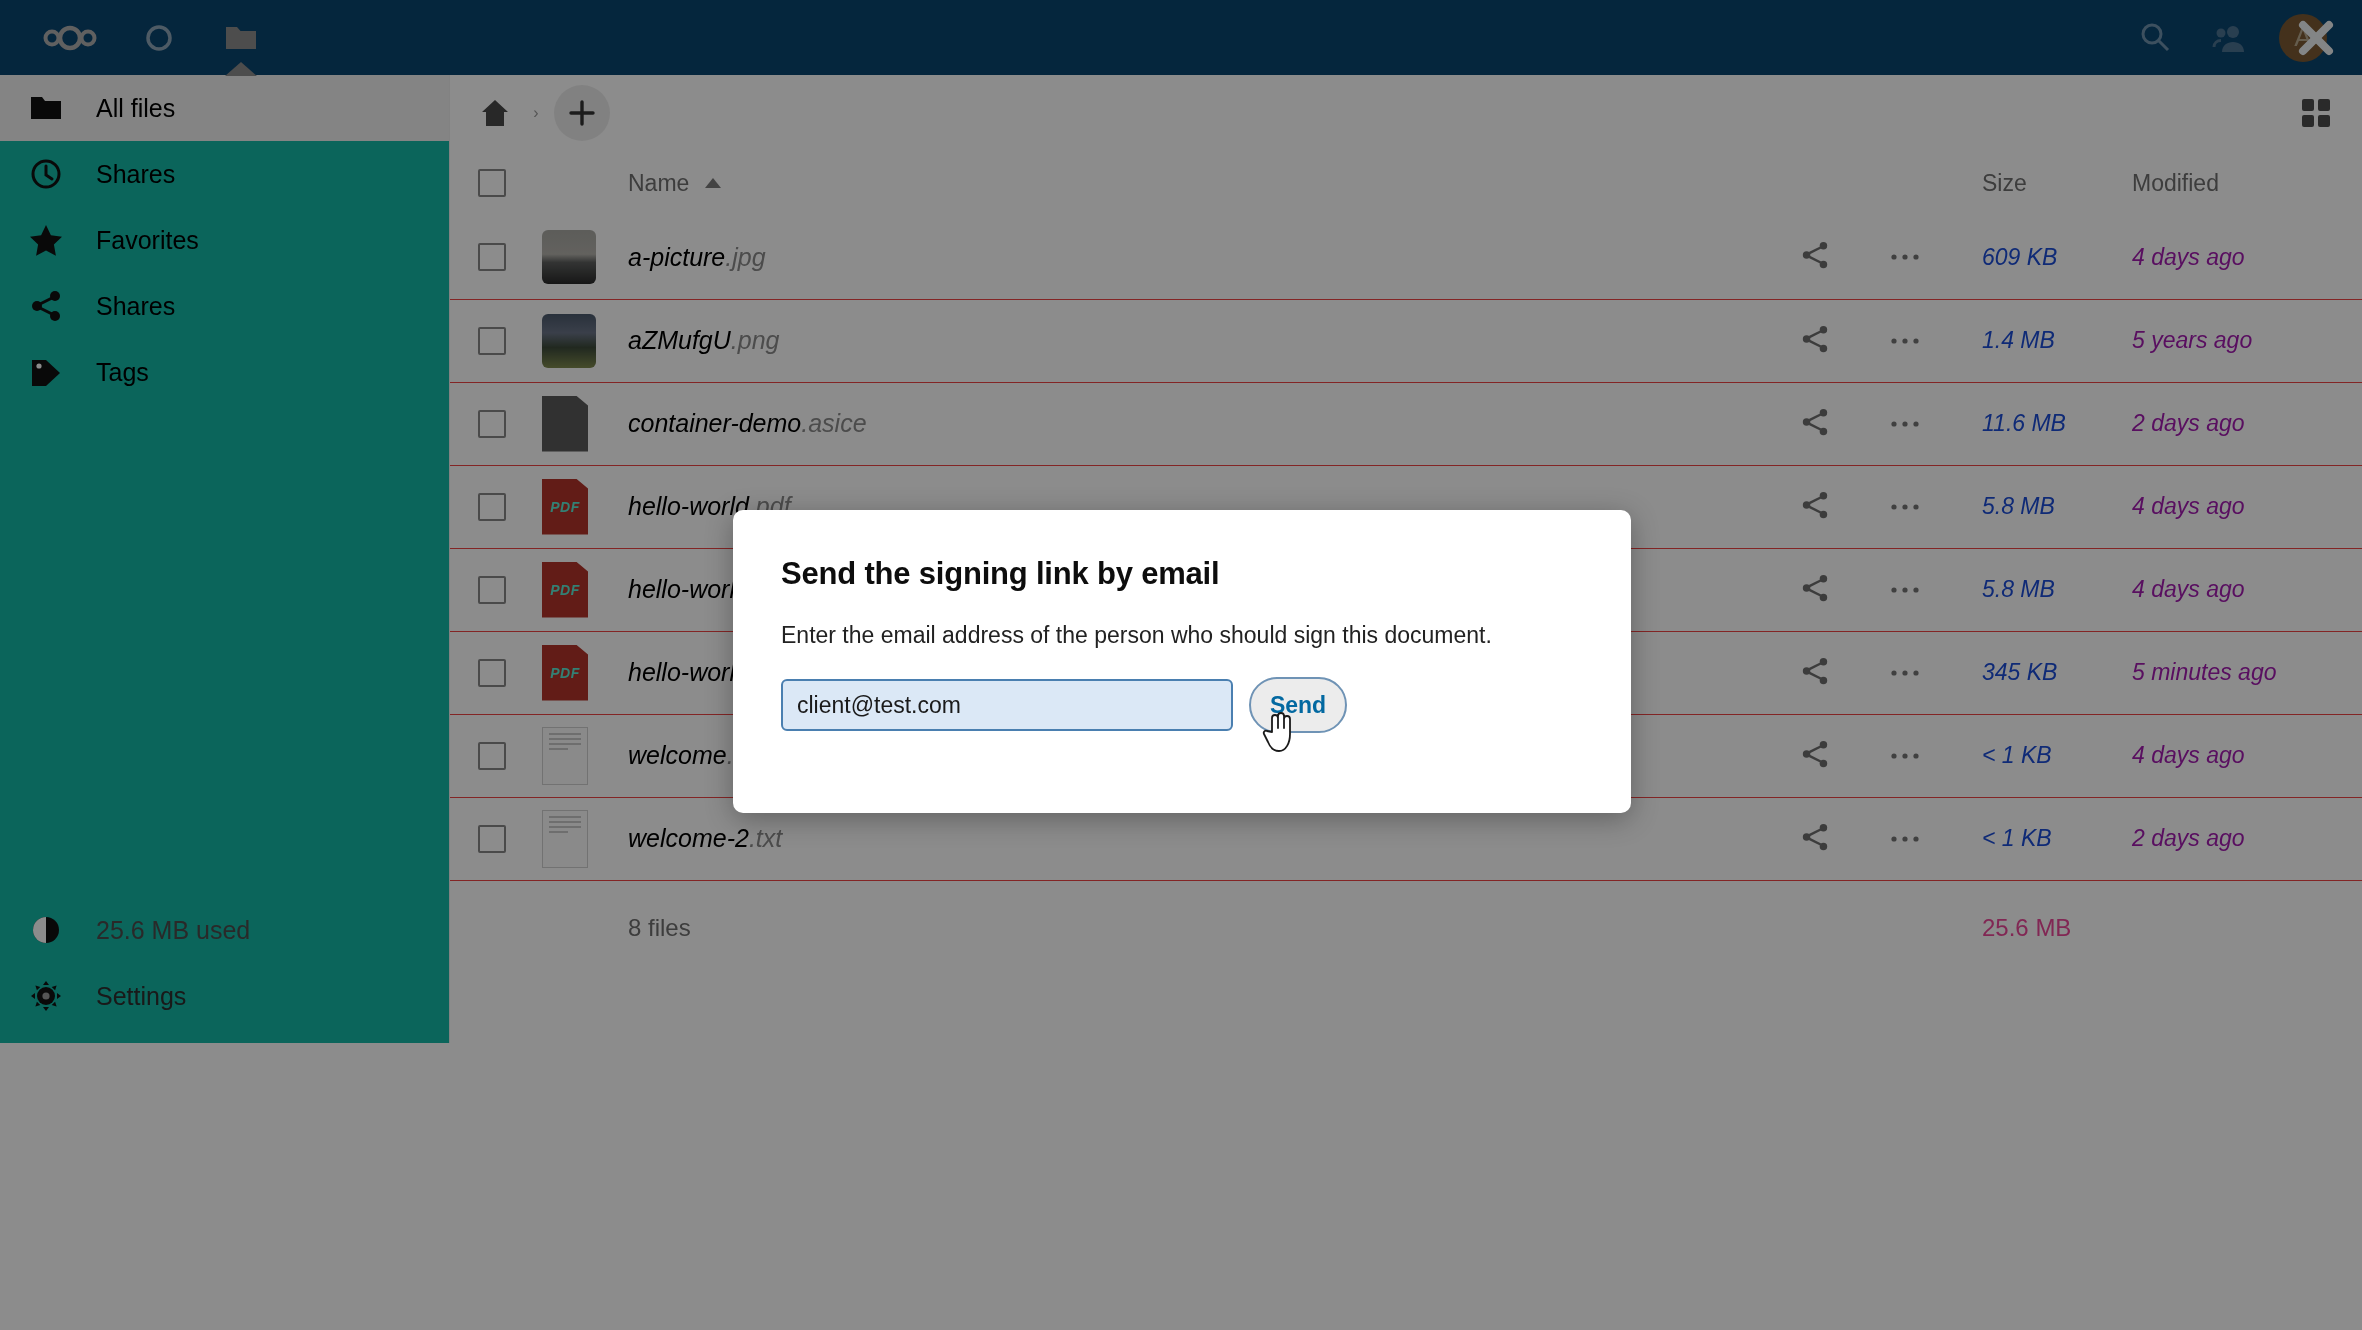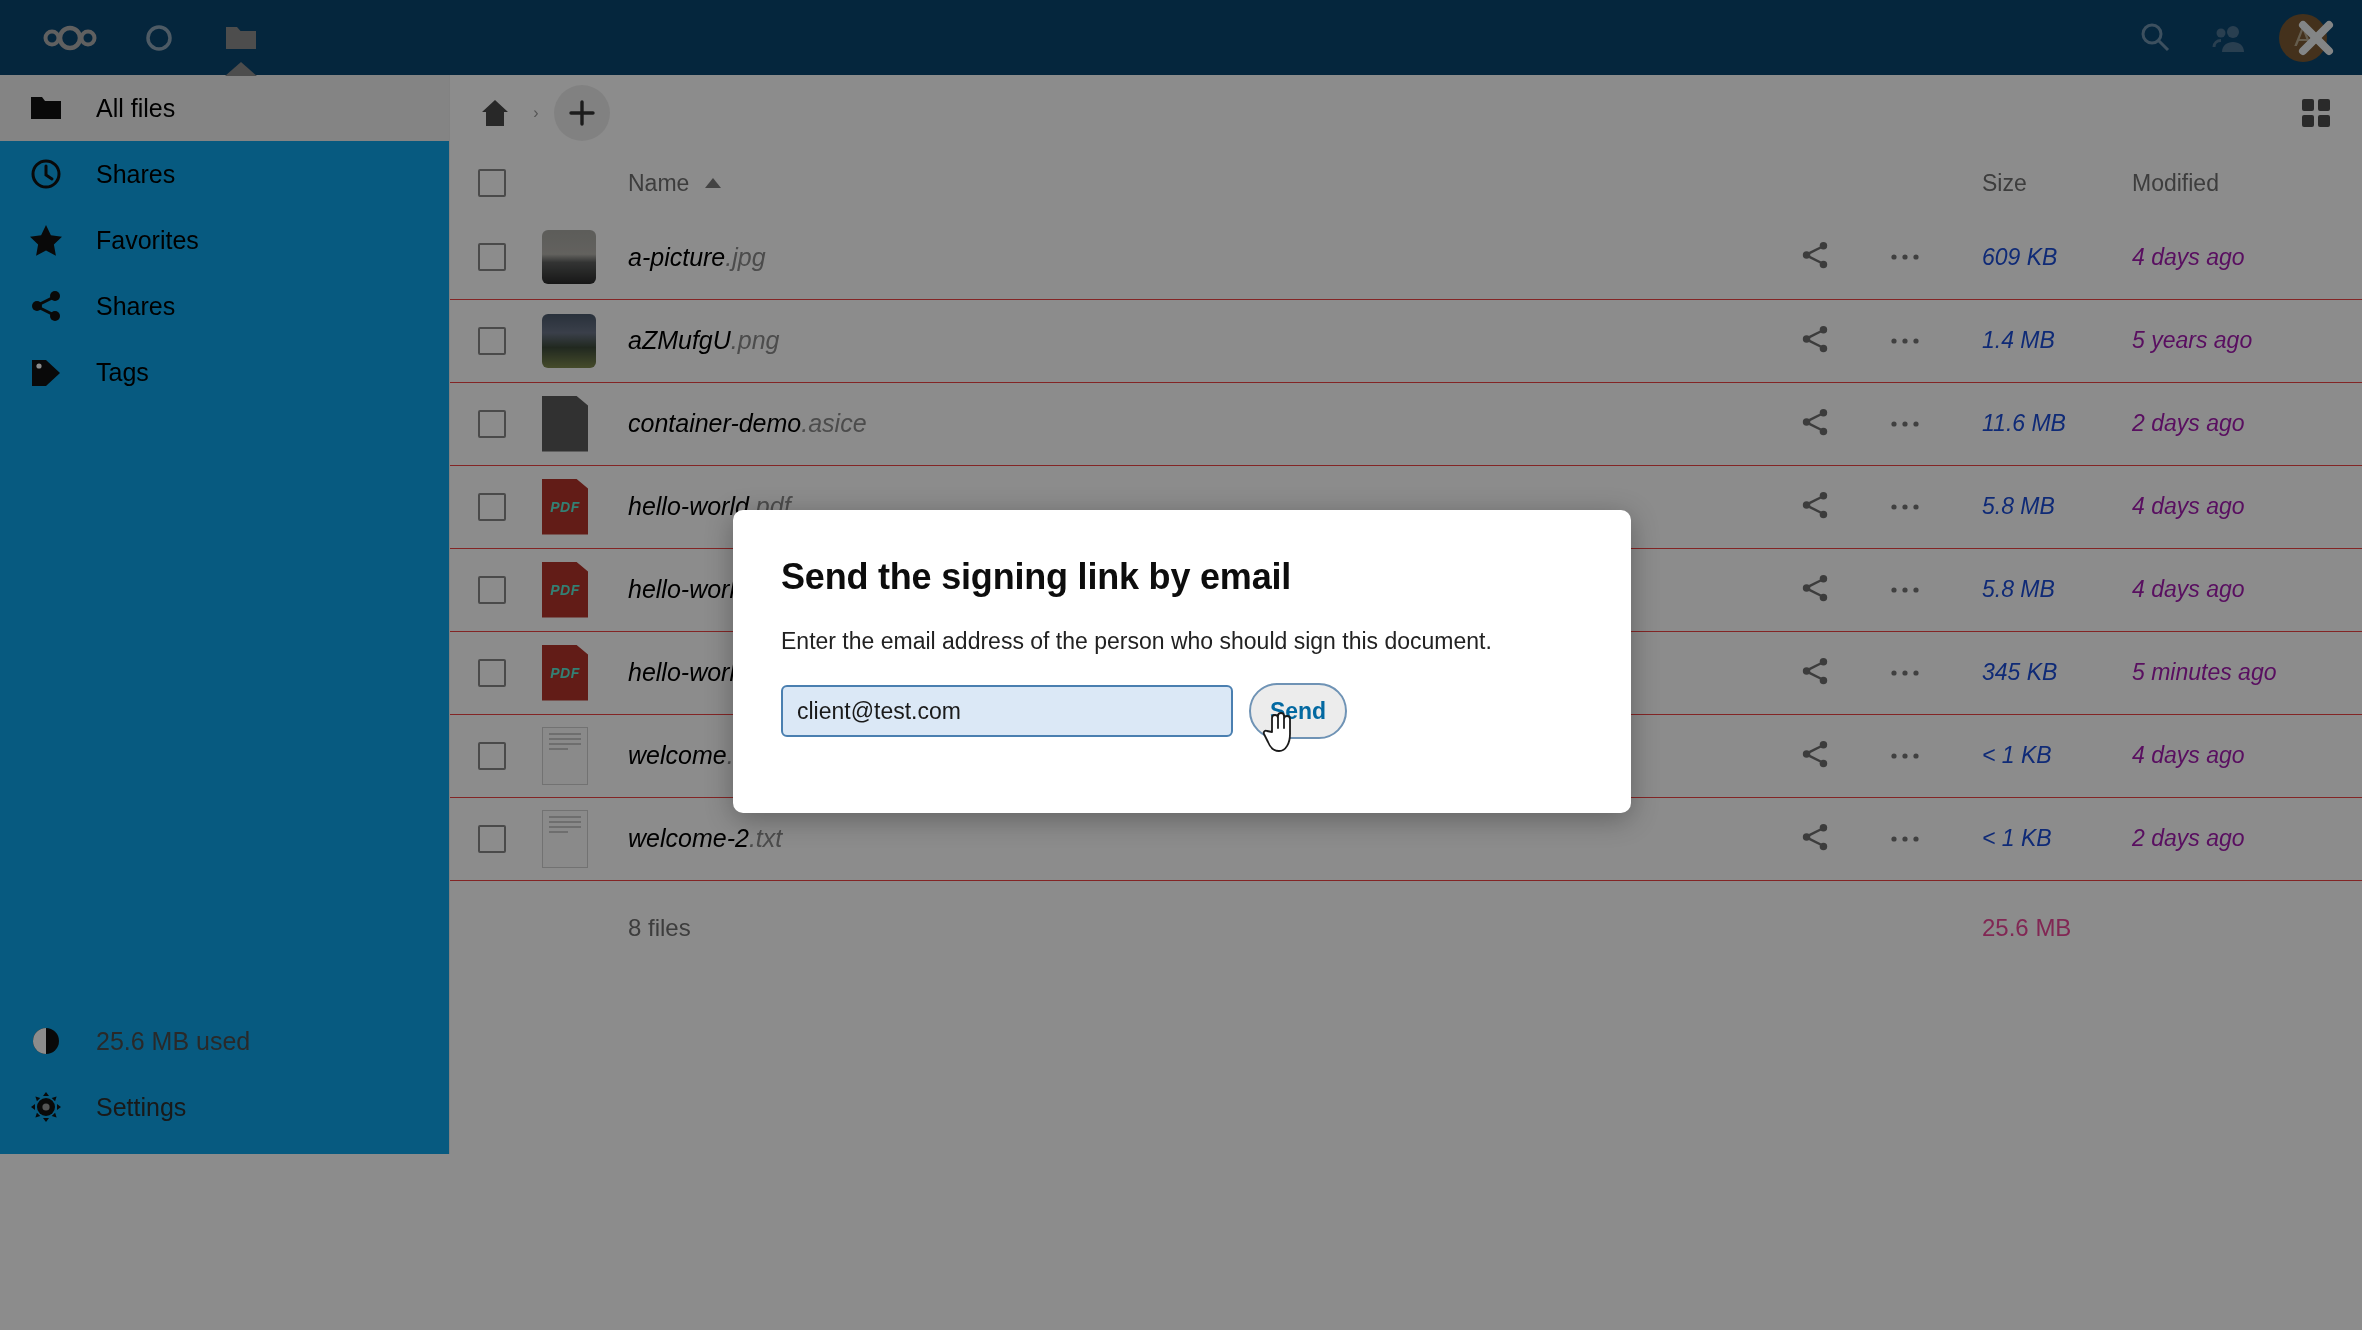--- a/index.html
+++ b/index.html
@@ -56,22 +56,22 @@
     font-family: "Liberation Sans", sans-serif;
   }
   .close-x {
     position: absolute; right: 2px; top: 50%; transform: translateY(-50%);
     width: 44px; height: 44px;
   }
 
   
   .sidebar {
     position: absolute; top: 75px; left: 0;
-    width: 450px; height: 1079px;
-    background: #0ea5e9;
+    width: 450px; height: 968px;
+    background: #14b8a6;
     border-right: 1px solid #ededed;
   }
   .side-list { padding-top: 0px; }
   .side-item {
     display: flex; align-items: center;
     height: 66px; padding-left: 22px;
     font-size: 25px; color: #000;
   }
   .side-item.active { background: #f0f0f0; }
   .side-ico {
@@ -170,21 +170,21 @@
     z-index: 20;
   }
   .modal {
     position: absolute; left: 733px; top: 510px;
     width: 898px; height: 303px;
     background: #fff; border-radius: 10px;
     box-shadow: 0 6px 28px rgba(0,0,0,0.30);
     z-index: 30;
     padding: 46px 48px 0 48px;
   }
-  .modal-title { font-size: 36px; font-weight: 700; color: #0d0d0d; letter-spacing: -0.2px; }
+  .modal-title { font-size: 31px; font-weight: 700; color: #0d0d0d; letter-spacing: -0.2px; }
   .modal-desc { margin-top: 30px; font-size: 23px; color: #222; }
   .modal-form { margin-top: 28px; display: flex; align-items: center; }
   .email-input {
     width: 452px; height: 52px;
     background: #dbe8f6; border: 2px solid #4a7fb0; border-radius: 6px;
     font-size: 23px; color: #1a1a1a;
     padding: 0 14px; outline: none;
     font-family: "Liberation Sans", sans-serif;
   }
   .send-btn {

